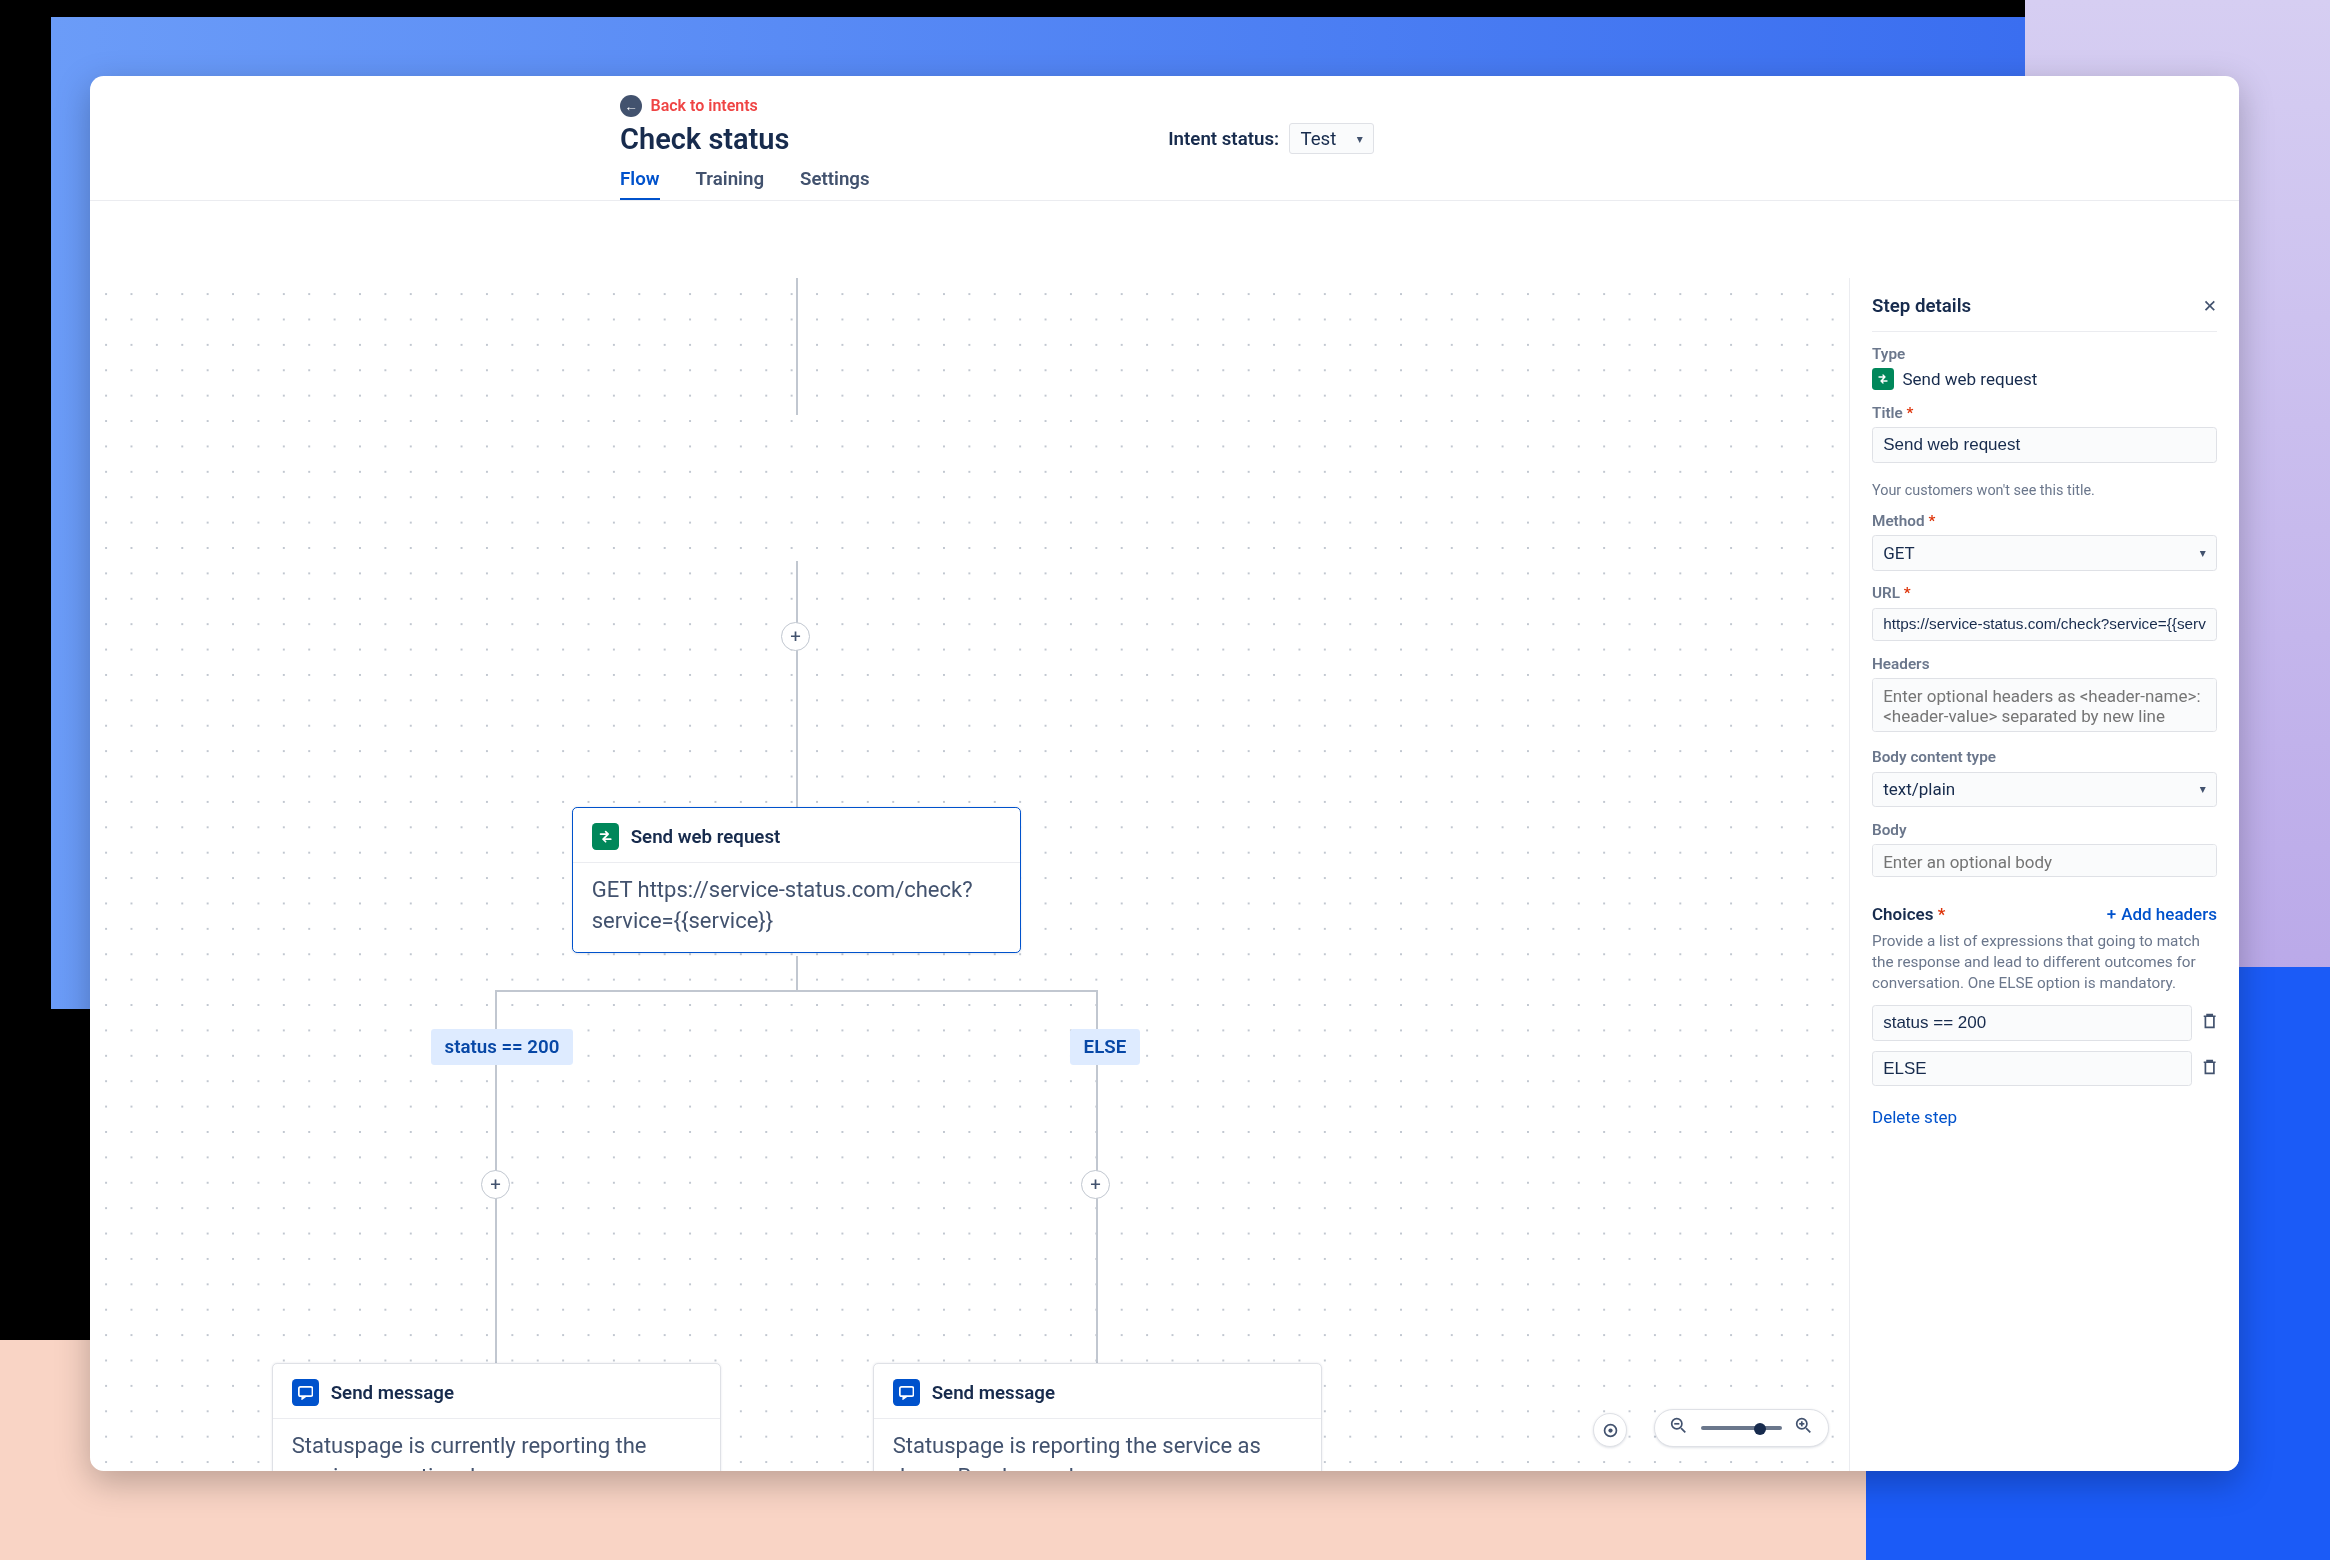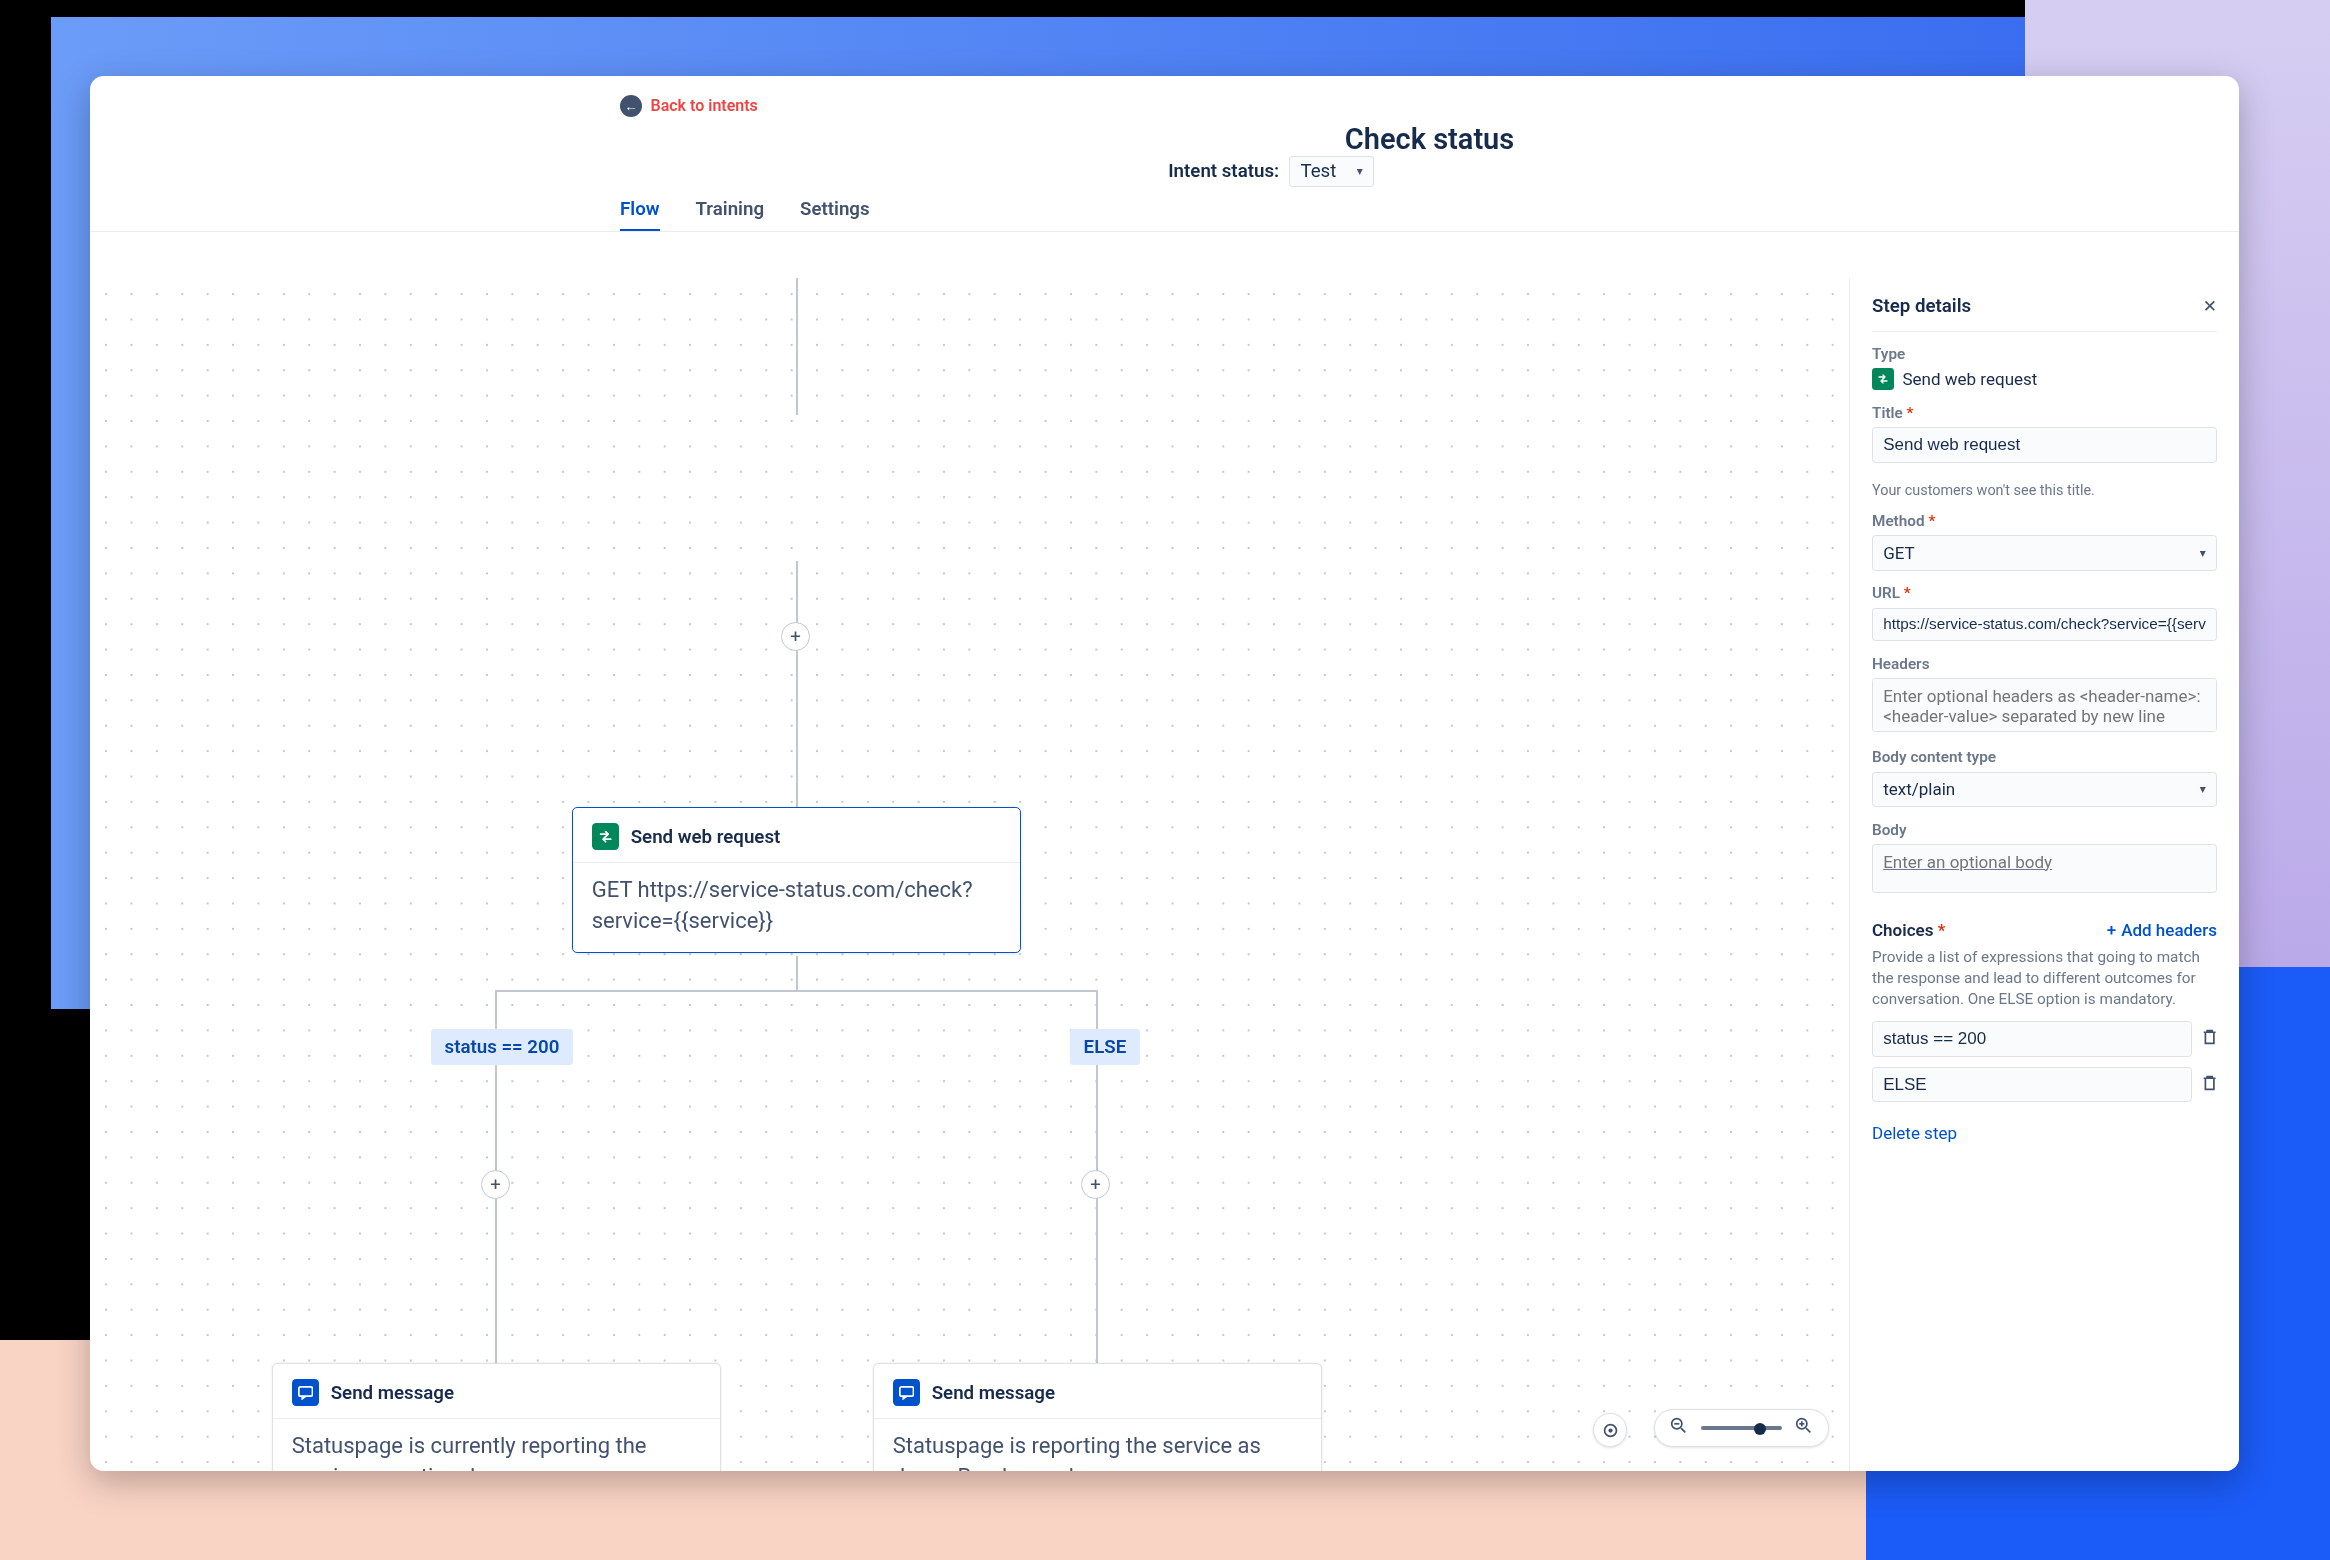--- a/index.html
+++ b/index.html
@@ -25,21 +25,21 @@
   border-radius:13.6px;
   box-shadow:0 10.2px 34px rgba(0,0,0,.25);
   overflow:hidden;
 }
 
 
 .header { padding:18.7px 0 0 0; border-bottom:0.8px solid #ebecf0; }
 .back-row { display:flex; align-items:center; gap:8.5px; margin-left:530px; margin-bottom:5.1px; }
 .back-circle { width:22px; height:22px; border-radius:50%; background:#42526e; display:flex; align-items:center; justify-content:center; color:#fff; font-size:13.6px; }
 .back-text { color:#ef4444; font-size:16px; font-weight:600; }
-.title-row { display:flex; align-items:center; margin-left:530px; margin-bottom:6.8px;flex-direction:column; }
+.title-row { display:flex; align-items:center; margin-left:530px; margin-bottom:6.8px; }
 .page-title { font-size:29px; font-weight:600; color:#172b4d; }
 .status-group { margin-left:auto; margin-right:865px; display:flex; align-items:center; gap:10.2px; }
 .status-label { font-size:18.7px; font-weight:600; color:#172b4d; }
 .status-select { border:0.8px solid #dfe1e6; border-radius:3px; padding:3.4px 10.2px; font-size:18.7px; color:#172b4d; display:flex; align-items:center; gap:20.4px; cursor:pointer; background:#fafbfc; }
 .chev { font-size:12px; color:#42526e; }
 .tabs-row { display:flex; gap:36px; margin-left:530px; }
 .tab { font-size:18.7px; font-weight:600; color:#42526e; padding:5.1px 0 8.5px 0; cursor:pointer; }
 .tab.active { color:#0052cc; border-bottom:2.5px solid #0052cc; }
 
 
@@ -274,21 +274,21 @@
     <div class="field-label">Headers</div>
     <textarea class="textarea-input" placeholder="Enter optional headers as &lt;header-name&gt;:&lt;header-value&gt; separated by new line" style=""></textarea>
 
     <div class="field-label">Body content type</div>
     <div class="select-input">
       <span>text/plain</span>
       <span class="chev">▾</span>
     </div>
 
     <div class="field-label">Body</div>
-    <textarea class="textarea-input" style="height: 49px; text-decoration: underline;" placeholder="Enter an optional body"></textarea>
+    <textarea class="textarea-input" style="height: 33px;" placeholder="Enter an optional body"></textarea>
 
     <div class="choices-head">
       <span class="choices-label"><span>Choices</span> <span class="req">*</span></span>
       <span class="add-choice">
           <span>+</span>
           <span>Add headers</span>
         </span>
     </div>
     <div class="choices-desc">Provide a list of expressions that going to match the response and lead to different outcomes for conversation. One ELSE option is mandatory.</div>
 

